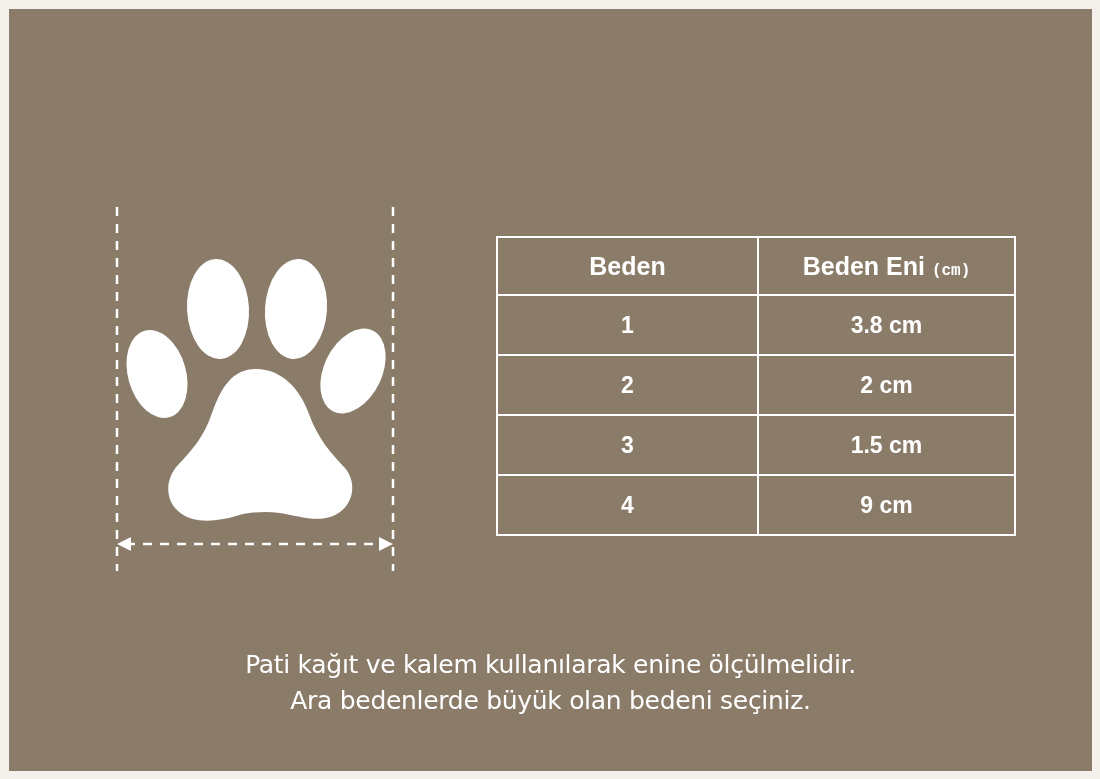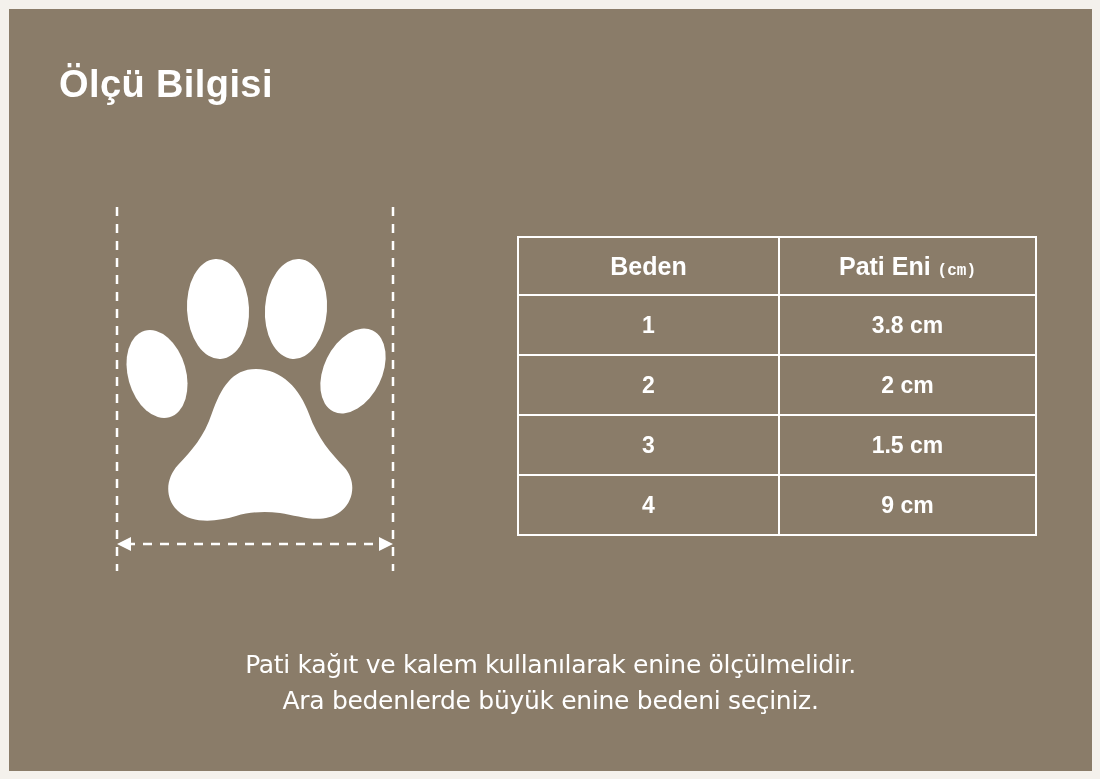--- a/index.html
+++ b/index.html
@@ -58,21 +58,21 @@
     left: 0;
     top: 0;
     width: 310px;
     height: 380px;
     display: block;
   }
 
   
   #size-table {
     position: absolute;
-    left: 508px;
+    left: 487px;
     top: 227px;
     width: 514px;
     border-collapse: collapse;
     table-layout: fixed;
     border-radius: 15px;
   }
   #size-table td, #size-table th {
     border: 2px solid #ffffff;
     color: #ffffff;
     text-align: center;
@@ -118,21 +118,20 @@
     white-space: nowrap;
     text-align: center;
   }
 </style>
 </head>
 <body>
 
 <div id="page">
   <div id="canvas">
 
-    <div id="title">Ölçü Bilgisi</div>
 
     <div id="diagram">
       <svg id="paw-svg" viewBox="0 0 310 380" xmlns="http://www.w3.org/2000/svg">
 
         <g stroke="#ffffff" stroke-width="2.5" stroke-dasharray="9 8" fill="none">
           <line x1="13" y1="8" x2="13" y2="372"></line>
           <line x1="289" y1="8" x2="289" y2="372"></line>
         </g>
 
         <g>
@@ -165,21 +164,21 @@
       </svg>
     </div>
 
     <table id="size-table">
       <thead>
         <tr>
           <th class="col-a">
             <span>Beden</span>
           </th>
           <th class="col-b">
-            <span>Pati Eni</span>
+            <span>Beden Eni</span>
             <span class="unit-small">(cm)</span>
           </th>
         </tr>
       </thead>
       <tbody>
         <tr>
           <td>1</td>
           <td>3.8 cm</td>
         </tr>
         <tr>
@@ -192,17 +191,17 @@
         </tr>
         <tr>
           <td>4</td>
           <td>9 cm</td>
         </tr>
       </tbody>
     </table>
 
     <div id="caption">
       <div class="cap-line">Pati kağıt ve kalem kullanılarak enine ölçülmelidir.</div>
-      <div class="cap-line">Ara bedenlerde büyük enine bedeni seçiniz.</div>
+      <div class="cap-line">Ara bedenlerde büyük olan bedeni seçiniz.</div>
     </div>
 
   </div>
 </div>
 
 </body></html>

